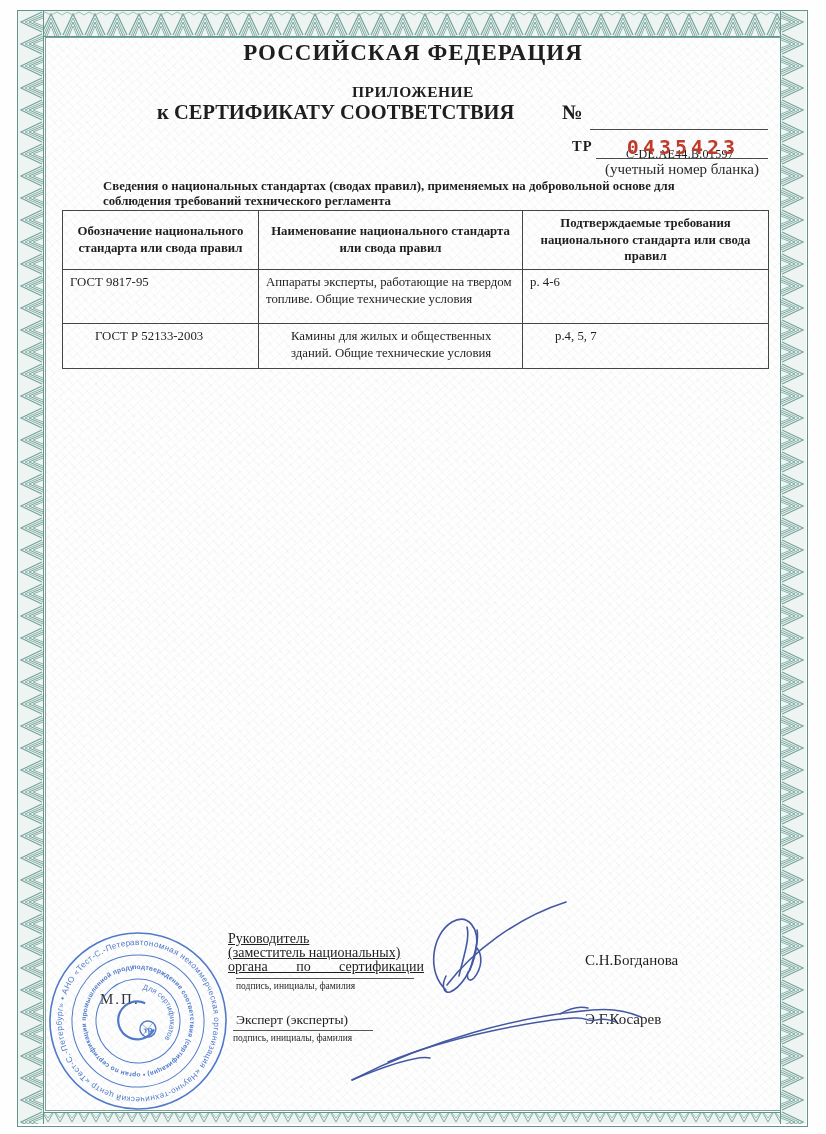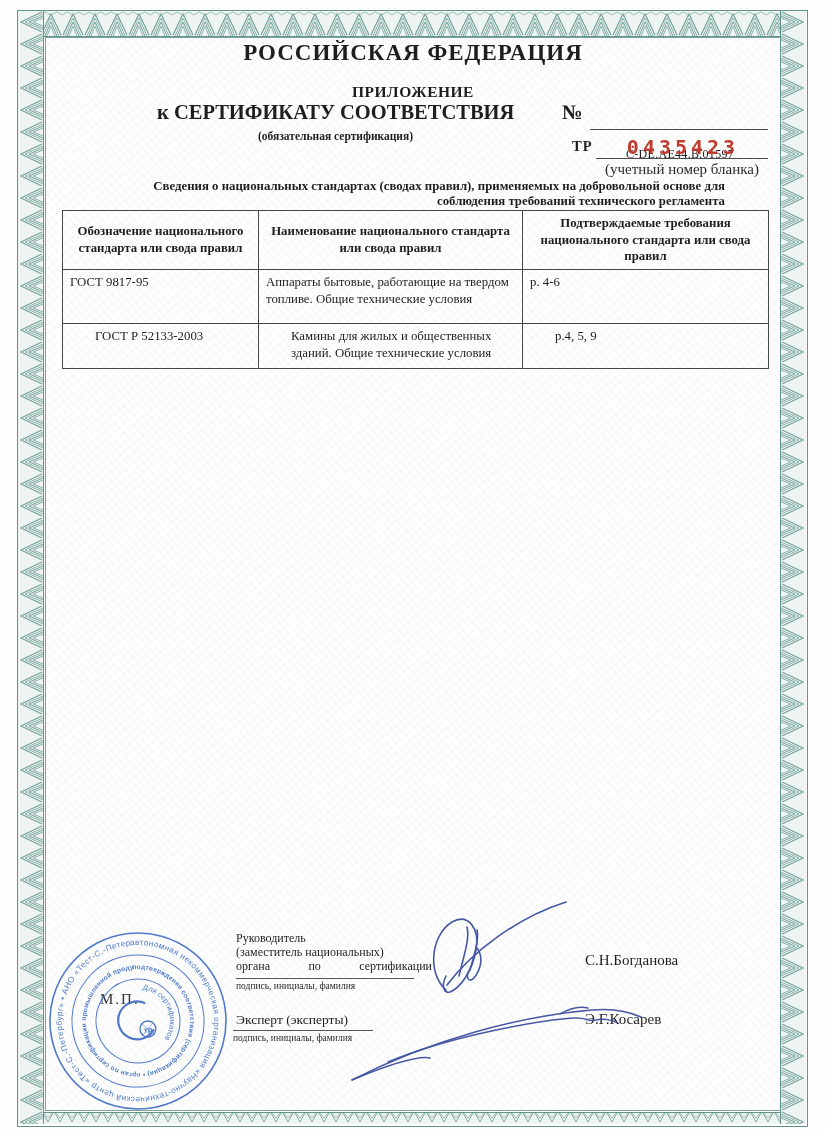--- a/index.html
+++ b/index.html
@@ -42,40 +42,40 @@
   .ul1{left:590px;top:129px;width:178px;}
   .certkind{left:168px;top:130px;width:335px;text-align:center;font-size:11.5px;font-weight:bold;}
   .trlabel{left:572px;top:138px;font-size:14.5px;font-weight:bold;letter-spacing:1px;}
   .blanknum{
     left:598px;top:135px;width:170px;text-align:center;
     font-family:"DejaVu Sans Mono", monospace;
     font-size:20px;font-weight:bold;color:#c03a2b;letter-spacing:4px;
   }
   .ul2{left:596px;top:158px;width:172px;}
   .blankcap{left:596px;top:161px;width:172px;text-align:center;font-size:15px;color:#2a2a2a;}
-  .intro{left:103px;top:179px;width:622px;text-align:right;font-weight:bold;font-size:12.8px;line-height:1.16;}
+  .intro{left:103px;top:179px;width:622px;text-align:left;font-weight:bold;font-size:12.8px;line-height:1.16;}
 
   table.std{
     position:absolute;left:62px;top:210px;width:706px;
     border-collapse:collapse;table-layout:fixed;
     font-size:12.8px;
   }
   table.std th, table.std td{
     border:1px solid #454545;
     vertical-align:middle;
     line-height:1.3;
   }
   table.std th{font-weight:bold;text-align:center;padding:4px 6px;height:46px;}
   table.std td{vertical-align:top;padding:4px 8px 4px 7px;}
   tr.r1 td{height:45px;}
   tr.r2 td{height:36px;padding-left:32px;}
 
   .mp{left:100px;top:991px;font-size:15px;letter-spacing:2px;color:#30343a;}
 
-  .role{left:236px;font-size:12px;line-height:1.05;}
+  .role{left:228px;font-size:14px;line-height:1.05;text-decoration:underline;}
   .role-l1{top:932px;}
   .role-l2{top:946px;}
   .role-l3{top:960px;width:196px;text-align:justify;}
   .role-l3:after{content:"";display:inline-block;width:100%;}
   .ul3{left:236px;top:978px;width:178px;background:#555;}
   .sigcap1{left:236px;top:981px;font-size:9.5px;color:#2a2a2a;}
   .expert{left:236px;top:1012px;font-size:13.5px;}
   .ul4{left:233px;top:1030px;width:140px;background:#555;}
   .sigcap2{left:233px;top:1033px;font-size:9.5px;color:#2a2a2a;}
   .name1{left:585px;top:952px;font-size:15px;}
@@ -161,21 +161,20 @@
   </div>
 
   <div class="inner-line"></div>
 
   <div class="abs title1">РОССИЙСКАЯ ФЕДЕРАЦИЯ</div>
   <div class="abs title2">ПРИЛОЖЕНИЕ</div>
   <div class="abs title3">к СЕРТИФИКАТУ СООТВЕТСТВИЯ</div>
   <div class="abs numsign">№</div>
   <div class="abs certnum">C-DE.AE44.B.01597</div>
   <div class="abs uline ul1"></div>
-  <div class="abs certkind">(обязательная сертификация)</div>
   <div class="abs trlabel">ТР</div>
   <div class="abs blanknum">0435423</div>
   <div class="abs uline ul2"></div>
   <div class="abs blankcap">(учетный номер бланка)</div>
   <div class="abs intro">Сведения о национальных стандартах (сводах правил), применяемых на добровольной основе для соблюдения требований технического регламента</div>
 
   <table class="std">
     <colgroup>
       <col style="width:196px">
         <col style="width:264px">
@@ -184,27 +183,27 @@
     <thead>
       <tr>
         <th>Обозначение национального стандарта или свода правил</th>
         <th>Наименование национального стандарта или свода правил</th>
         <th>Подтверждаемые требования национального стандарта или свода правил</th>
       </tr>
     </thead>
     <tbody>
       <tr class="r1">
         <td>ГОСТ 9817-95</td>
-        <td>Аппараты бытовые, работающие на твердом топливе. Общие технические условия</td>
+        <td>Аппараты эксперты, работающие на твердом топливе. Общие технические условия</td>
         <td>р. 4-6</td>
       </tr>
       <tr class="r2">
         <td>ГОСТ Р 52133-2003</td>
         <td>Камины для жилых и общественных зданий. Общие технические условия</td>
-        <td>р.4, 5, 9</td>
+        <td>р.4, 5, 7</td>
       </tr>
     </tbody>
   </table>
 
   <div class="abs mp">М.П.</div>
 
   <div class="abs role role-l1">Руководитель</div>
   <div class="abs role role-l2">(заместитель национальных)</div>
   <div class="abs role role-l3">органа по сертификации</div>
   <div class="abs uline ul3"></div>

